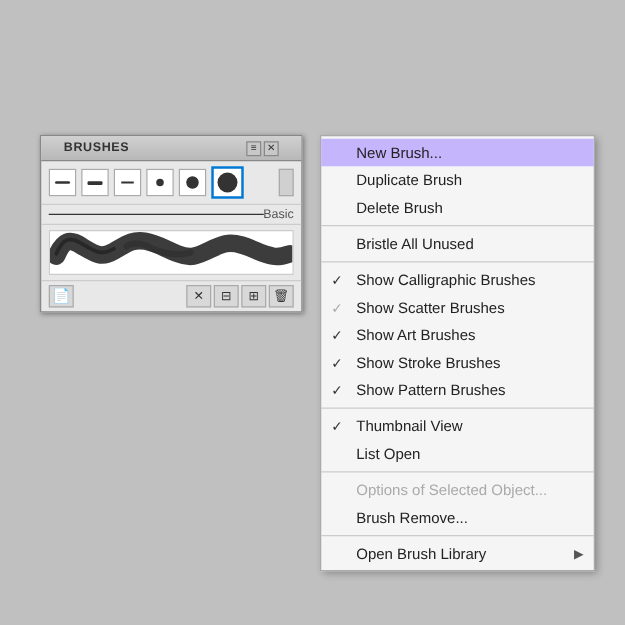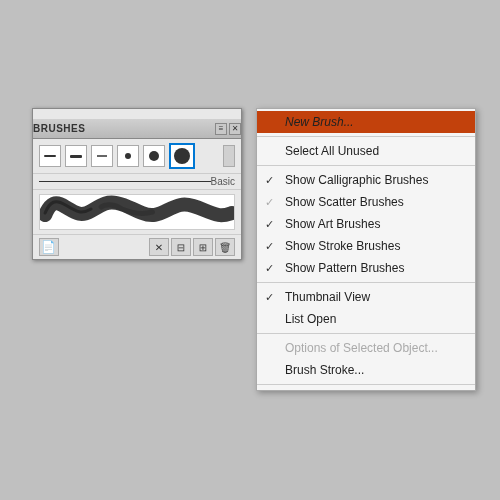--- a/index.html
+++ b/index.html
@@ -20,26 +20,25 @@
       left: 32px;
       width: 210px;
       background: #e8e8e8;
       border: 1px solid #888;
       box-shadow: 1px 1px 4px rgba(0,0,0,0.4);
     }
 
     .panel-titlebar {
       background: linear-gradient(to bottom, #d0d0d0, #b8b8b8);
       border-bottom: 1px solid #888;
-      padding: 2px 0;
+      padding: 2px 18px;
       display: flex;
       align-items: center;
       justify-content: space-between;
       height: 20px;
-      margin-top: 10px;
     }
 
     .panel-title {
       font-size: 10px;
       font-weight: bold;
       color: #333;
       letter-spacing: 0.05em;
     }
 
     .panel-controls {
@@ -150,22 +149,21 @@
       padding: 4px 24px 4px 28px;
       cursor: pointer;
       color: #222;
       position: relative;
       white-space: nowrap;
       display: flex;
       align-items: center;
     }
 
     .menu-item.highlighted {
-      background: #c2410c;
-      font-style: italic;
+      background: #c4b5fd;
     }
 
     .menu-item.disabled {
       color: #aaa;
       cursor: default;
     }
 
     .menu-separator {
       height: 1px;
       background: #ccc;
@@ -274,23 +272,29 @@
     <div class="toolbar-btn">⊟</div>
     <div class="toolbar-btn">⊞</div>
     <div class="toolbar-btn">🗑</div>
   </div>
 </div>
 
 <div class="context-menu" id="ctx-menu">
 <div class="menu-item highlighted">
       <span class="menu-item-text">New Brush...</span>
     </div>
-    <div class="menu-separator"></div>
-    <div class="menu-item">
-      <span class="menu-item-text">Select All Unused</span>
+    <div class="menu-item">
+      <span class="menu-item-text">Duplicate Brush</span>
+    </div>
+    <div class="menu-item">
+      <span class="menu-item-text">Delete Brush</span>
+    </div>
+    <div class="menu-separator"></div>
+    <div class="menu-item">
+      <span class="menu-item-text">Bristle All Unused</span>
     </div>
     <div class="menu-separator"></div>
     <div class="menu-item">
       <span class="menu-check">✓</span>
       <span class="menu-item-text">Show Calligraphic Brushes</span>
     </div>
     <div class="menu-item">
       <span class="menu-check dim">✓</span>
       <span class="menu-item-text">Show Scatter Brushes</span>
     </div>
@@ -312,16 +316,20 @@
       <span class="menu-item-text">Thumbnail View</span>
     </div>
     <div class="menu-item">
       <span class="menu-item-text">List Open</span>
     </div>
     <div class="menu-separator"></div>
     <div class="menu-item disabled">
       <span class="menu-item-text">Options of Selected Object...</span>
     </div>
     <div class="menu-item">
-      <span class="menu-item-text">Brush Stroke...</span>
-    </div>
-    <div class="menu-separator"></div>
+      <span class="menu-item-text">Brush Remove...</span>
+    </div>
+    <div class="menu-separator"></div>
+    <div class="menu-item">
+      <span class="menu-item-text">Open Brush Library</span>
+      <span class="menu-arrow">▶</span>
+    </div>
   </div>
 
 </body></html>

